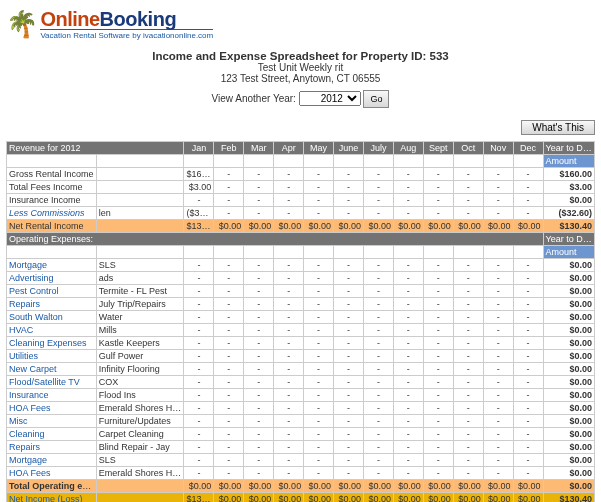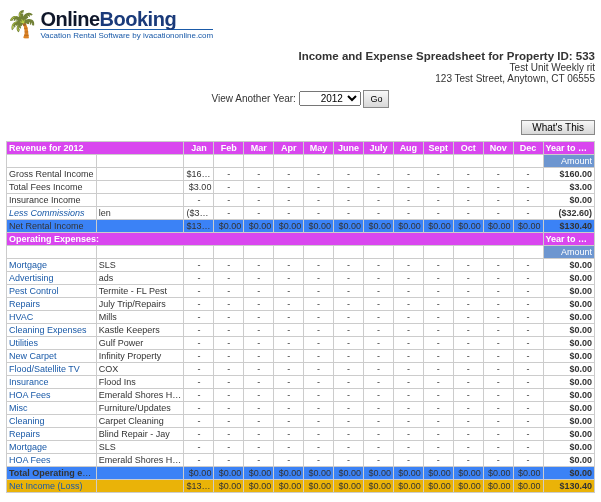--- a/index.html
+++ b/index.html
@@ -1,45 +1,45 @@
 <!DOCTYPE html>
 <html><head>
 <meta charset="utf-8">
 <style>
   * { box-sizing: border-box; margin: 0; padding: 0; }
   body { font-family: Arial, Helvetica, sans-serif; font-size: 10px; color: #333; background: #fff; }
   .page { width: 601px; margin: 0 auto; padding: 8px 6px; }
   .logo { display: flex; align-items: center; gap: 2px; }
   .logo .palm { font-size: 26px; color: #2a7d2a; line-height: 1; }
   .logo-text { font-size: 20px; font-weight: bold; letter-spacing: -0.5px; }
-  .logo-text .on { color: #0f172a; }
+  .logo-text .on { color: #c2410c; }
   .logo-text .bk { color: #1a3a7a; }
   .tagline { font-size: 8px; color: #1a5aa8; border-top: 1px solid #1a5aa8; margin-top: -2px; padding-top: 1px; }
-  .center { text-align: right; margin: 10px 0 6px; }
+  .center { text-align: center; margin: 10px 0 6px; }
   .title { font-weight: bold; font-size: 11.5px; }
   .sub { font-size: 10px; }
   .year-row { text-align: center; margin: 6px 0 12px; }
   select { font-size: 10px; padding-left: 17px; }
   .go-btn { font-size: 9px; border: 1px solid #888; background: linear-gradient(#f8f8f8,#d8d8d8); padding: 3px 6px; margin-left: 0; cursor: pointer; }
   .whats { float: right; font-size: 10px; border: 1px solid #888; background: linear-gradient(#f8f8f8,#d8d8d8); padding: 1px 10px; cursor: pointer; margin-bottom: 6px; }
   table { width: 100%; border-collapse: collapse; table-layout: fixed; clear: both; }
   th, td { border: 1px solid #ccc; padding: 1px 2px; font-size: 9px; overflow: hidden; white-space: nowrap; text-overflow: ellipsis; }
   col.cat { width: 84px; }
   col.desc { width: 82px; }
   col.m { width: 28px; }
   col.ytd { width: 48px; }
-  .hdr { background: #d946ef; color: #fff; font-weight: bold; text-align: left; }
+  .hdr { background: #737373; color: #fff; font-weight: normal; text-align: left; }
   .hdr-month { text-align: center; }
   .hdr-ytd { text-align: right; }
-  .sub-amt { background: #6d96d0; color: #fff; text-align: right; }
+  .sub-amt { background: #6d96d0; color: #fff; }
   .num { text-align: right; }
   .dash { text-align: center; }
   .link { color: #1a5aa8; }
   .bold { font-weight: bold; }
-  .total-row td { background: #3b82f6; }
+  .total-row td { background: #fdba74; }
   .net-row td { background: #eab308; }
 </style>
 </head>
 <body>
 <div class="page">
 
 <div class="logo">
   <span class="palm">🌴</span>
   <div>
     <div class="logo-text">
@@ -283,20 +283,37 @@
           <td class="dash">-</td>
           <td class="dash">-</td>
           <td class="dash">-</td>
           <td class="dash">-</td>
           <td class="dash">-</td>
           <td class="dash">-</td>
           <td class="dash">-</td>
           <td class="num bold">$0.00</td>
         </tr>
         <tr>
+          <td class=""><span class="link">South Walton</span></td>
+          <td class="">Water</td>
+          <td class="dash">-</td>
+          <td class="dash">-</td>
+          <td class="dash">-</td>
+          <td class="dash">-</td>
+          <td class="dash">-</td>
+          <td class="dash">-</td>
+          <td class="dash">-</td>
+          <td class="dash">-</td>
+          <td class="dash">-</td>
+          <td class="dash">-</td>
+          <td class="dash">-</td>
+          <td class="dash">-</td>
+          <td class="num bold">$0.00</td>
+        </tr>
+        <tr>
           <td class=""><span class="link">HVAC</span></td>
           <td class="">Mills</td>
           <td class="dash">-</td>
           <td class="dash">-</td>
           <td class="dash">-</td>
           <td class="dash">-</td>
           <td class="dash">-</td>
           <td class="dash">-</td>
           <td class="dash">-</td>
           <td class="dash">-</td>
@@ -335,21 +352,21 @@
           <td class="dash">-</td>
           <td class="dash">-</td>
           <td class="dash">-</td>
           <td class="dash">-</td>
           <td class="dash">-</td>
           <td class="dash">-</td>
           <td class="num bold">$0.00</td>
         </tr>
         <tr>
           <td class=""><span class="link">New Carpet</span></td>
-          <td class="">Infinity Property</td>
+          <td class="">Infinity Flooring</td>
           <td class="dash">-</td>
           <td class="dash">-</td>
           <td class="dash">-</td>
           <td class="dash">-</td>
           <td class="dash">-</td>
           <td class="dash">-</td>
           <td class="dash">-</td>
           <td class="dash">-</td>
           <td class="dash">-</td>
           <td class="dash">-</td>

